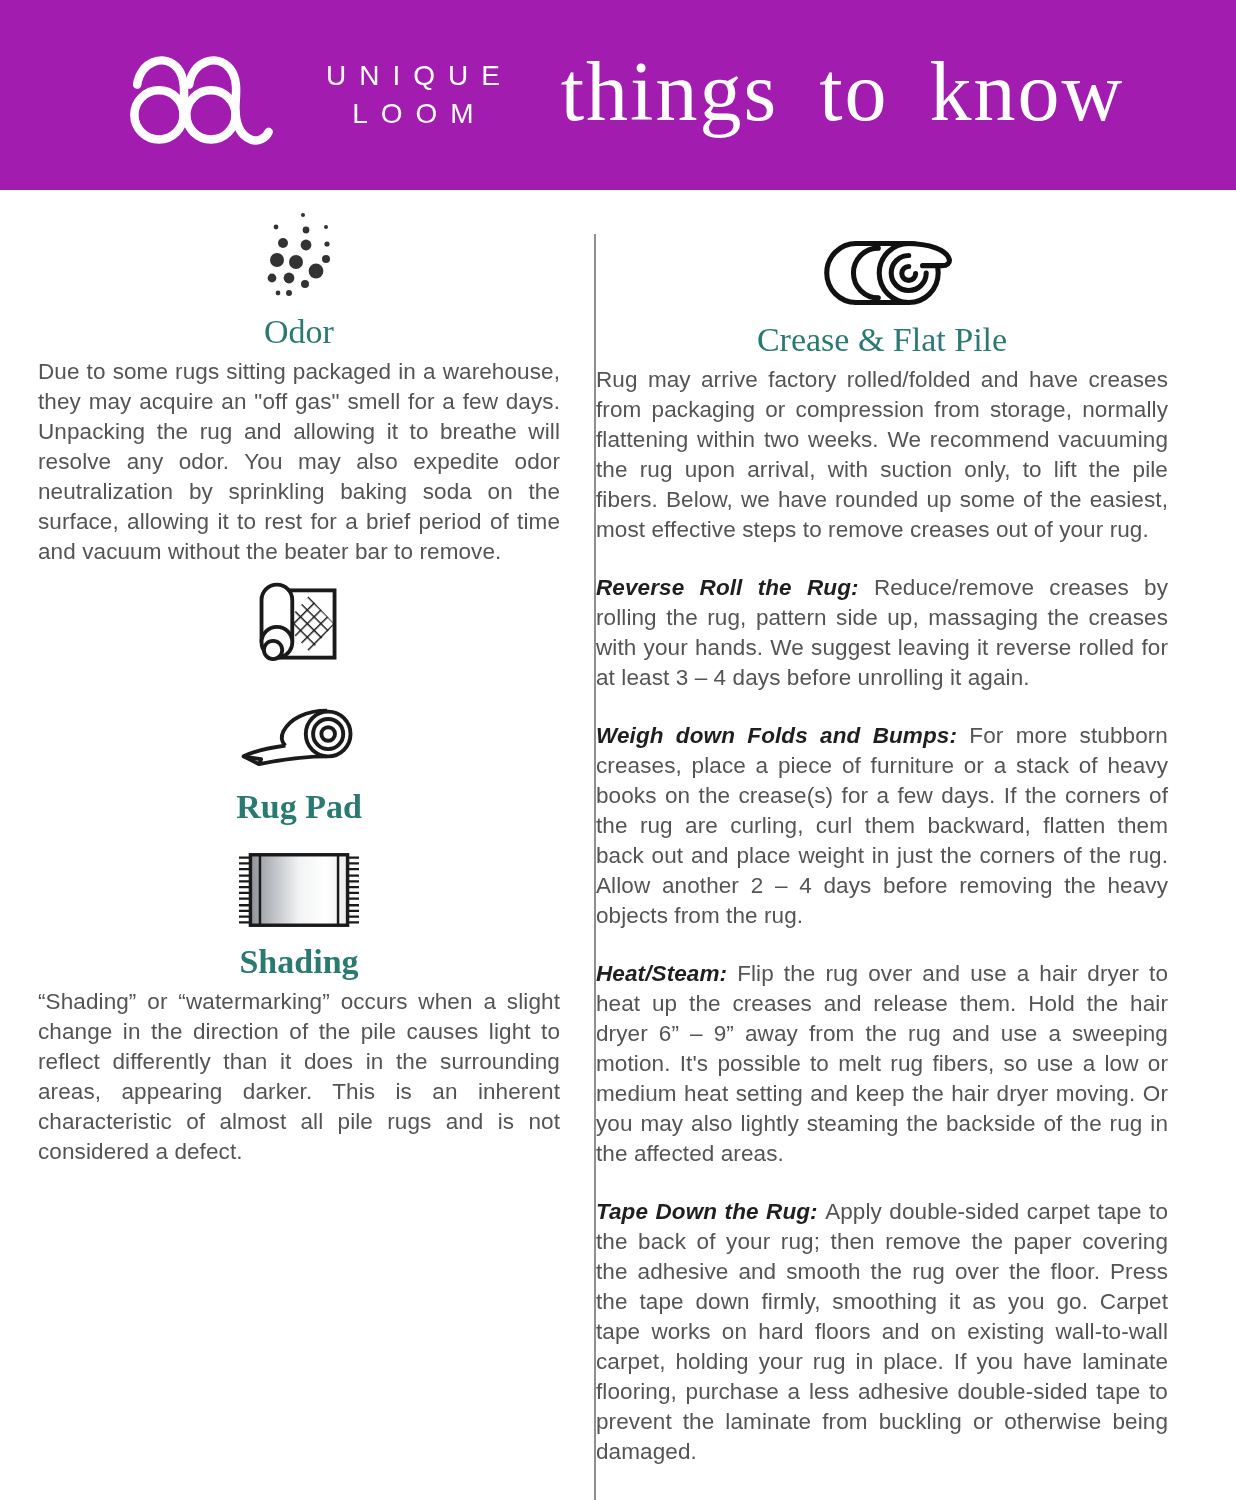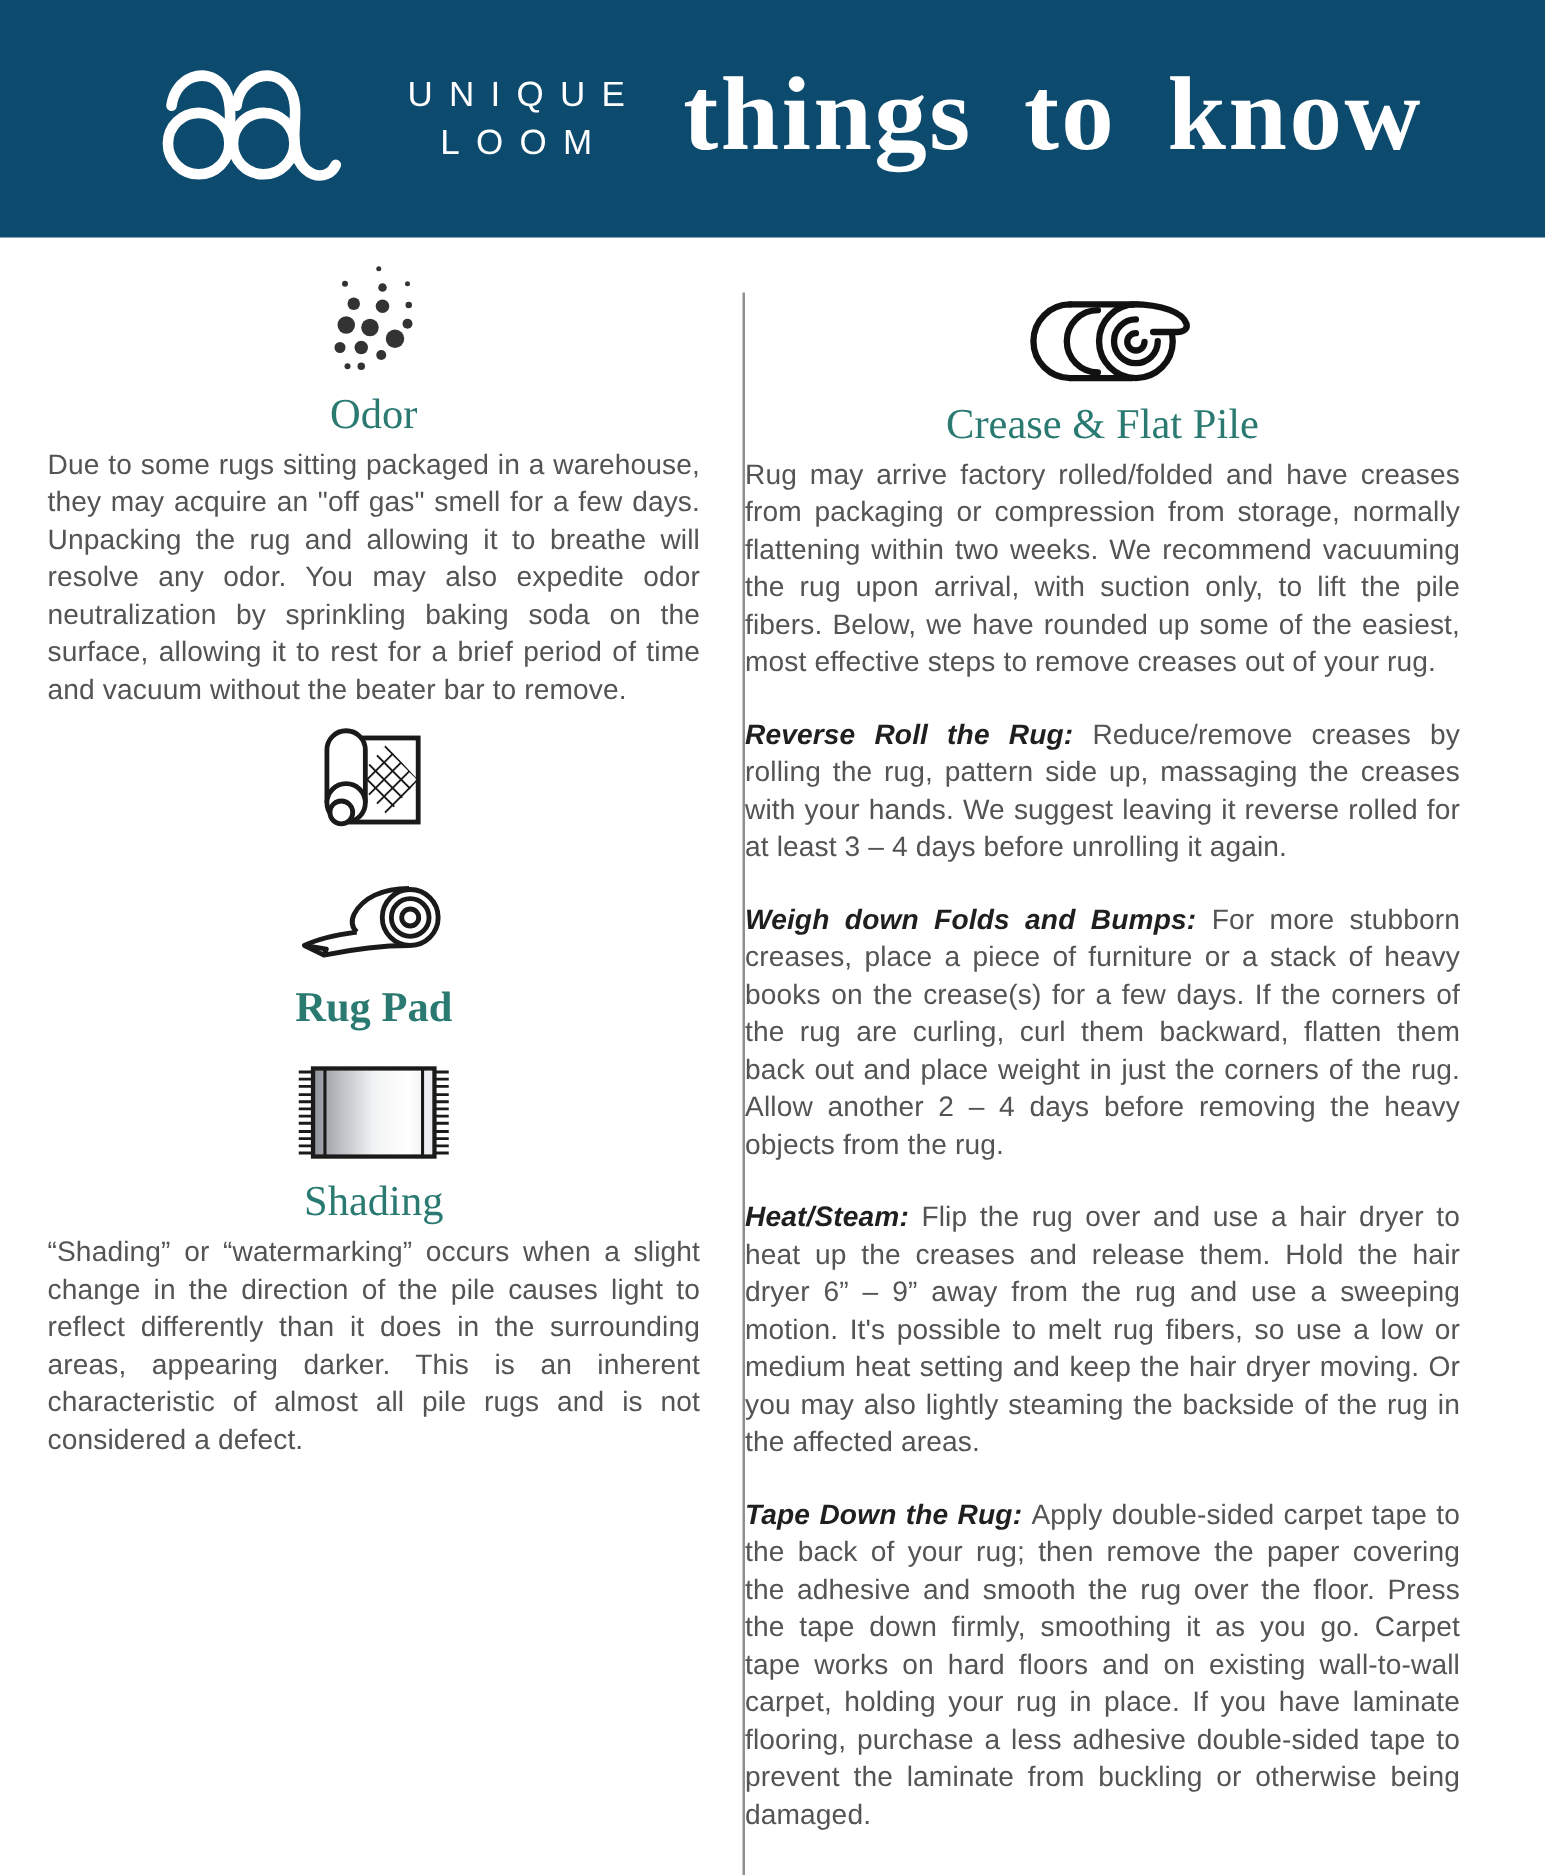--- a/index.html
+++ b/index.html
@@ -2,31 +2,31 @@
 <html><head>
 <meta charset="utf-8">
 <style>
   html,body{margin:0;padding:0;background:#fff;}
   .page{
     position:relative;width:1236px;height:1500px;background:#ffffff;
     font-family:"Liberation Sans",sans-serif;overflow:hidden;
   }
   
   .band{
-    height:190px;background:#0c4a6e;display:flex;align-items:center;
+    height:190px;background:#a21caf;display:flex;align-items:center;
   }
   .brand{display:flex;align-items:center;margin-left:112px;}
   .logo-mark{width:196px;height:104px;flex:0 0 auto;}
   .wordmark{
     color:#ffffff;font-size:28px;letter-spacing:13px;line-height:1.35;
     text-align:center;margin-left:18px;font-weight:400;
   }
   .band h1{
     flex:1;margin:0;color:#ffffff;text-align:center;
-    font-family:"Liberation Serif",serif;font-weight:700;
+    font-family:"Liberation Serif",serif;font-weight:400;
     font-size:84px;letter-spacing:2px;word-spacing:18px;padding:0 64px 8px 0;
   }
   
   main{display:flex;align-items:stretch;height:1467px;}
   .col{display:block;}
   .col.left{width:522px;margin-left:38px;}
   .divider{
     width:2px;background:#8f8f8f;margin-left:34px;
     margin-top:44px;height:1266px;flex:0 0 auto;
   }
@@ -38,21 +38,21 @@
   }
   p.body{
     color:#545454;font-size:22.5px;line-height:30px;text-align:justify;
     margin:2px 0 0 0;letter-spacing:0.1px;
   }
   .sec1 .icon-wrap{margin-top:18px;}
   .sec2 .icon-wrap{margin-top:8px;}
   .sec3 .icon-wrap{margin-top:26px;}
   .sec4 .icon-wrap{margin-top:24px;}
   .sec3 h2{margin-top:18px;font-weight:bold;}
-  .sec4 h2{}
+  .sec4 h2{font-weight:bold;}
   .col.right .icon-wrap{margin-top:48px;}
   p.tip{margin:28px 0 0 0;}
   p.tip b{color:#1f1f1f;font-weight:700;font-style:italic;}
   p.tip b::after{content:"\00a0";}
   svg .ink{stroke:#1a1a1a;}
 </style>
 </head>
 <body>
 
 <div class="page">

